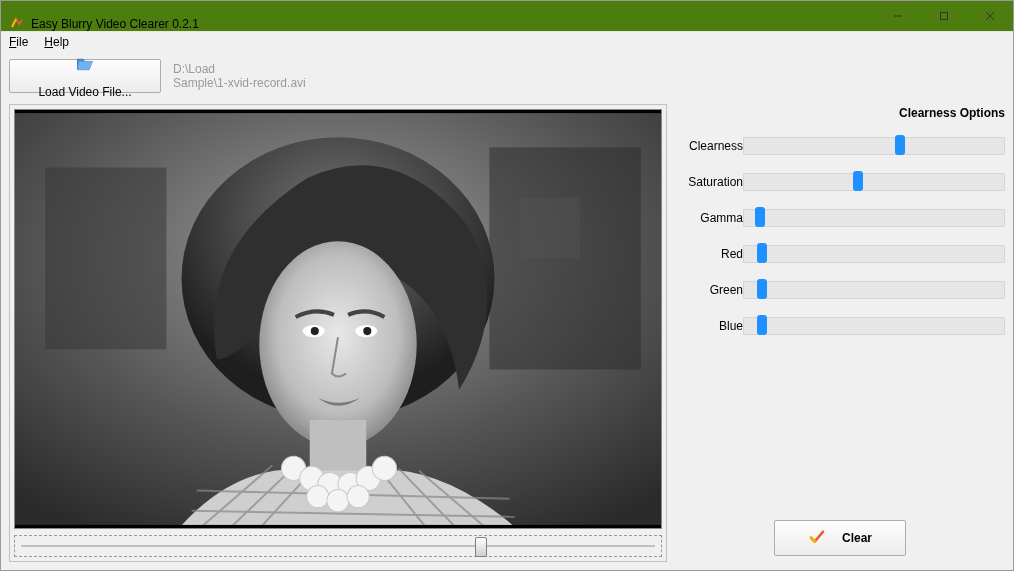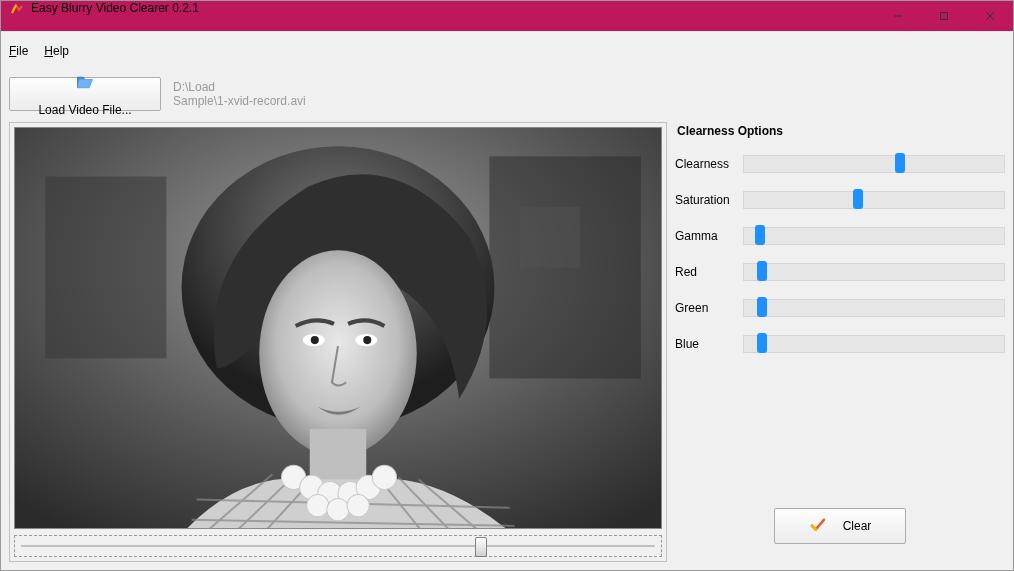--- a/index.html
+++ b/index.html
@@ -19,22 +19,22 @@
     width: 1014px;
     height: 571px;
     background: #fff;
     border: 1px solid #9a9a9a;
     box-sizing: border-box;
   }
   
   .titlebar {
     height: 30px;
     display: flex;
-    align-items: flex-start;
-    background: #be185d;
+    align-items: flex-end;
+    background: #4d7c0f;
     border-bottom: 1px solid #e5e5e5;
   }
   .titlebar .icon {
     width: 16px;
     height: 16px;
     margin: 0 6px 0 8px;
   }
   .titlebar .title {
     flex: 1;
     font-size: 12px;
@@ -49,21 +49,21 @@
     display: flex;
     align-items: center;
     justify-content: center;
     color: #333;
   }
   
   .menubar {
     height: 20px;
     display: flex;
     align-items: center;
-    padding: 9px 8px;
+    padding: 0 8px;
     gap: 16px;
     font-size: 12px;
     background: #f0f0f0;
   }
   .menubar span { cursor: default; }
   .menubar span::first-letter { text-decoration: underline; }
   
   .toolbar {
     height: 40px;
     display: flex;
@@ -143,20 +143,21 @@
     background: linear-gradient(#fefefe, #d0d0d0);
     border: 1px solid #808080;
     border-radius: 2px;
   }
   
   .options {
     width: 330px;
     display: flex;
     flex-direction: column;
     background: #f0f0f0;
+    text-align: right;
   }
   .opt-title {
     font-weight: bold;
     font-size: 12px;
     margin: 2px 0 8px 2px;
   }
   .opt-row {
     display: flex;
     align-items: center;
     height: 36px;
@@ -179,30 +180,31 @@
     height: 20px;
     background: #1e90ff;
     border-radius: 3px;
     transform: translateX(-50%);
   }
   .opt-spacer { flex: 1; }
   .clear-btn {
     align-self: center;
     width: 130px;
     height: 34px;
-    margin-bottom: 18px;
+    margin-bottom: 6px;
     display: flex;
     align-items: center;
     justify-content: center;
     gap: 16px;
     border: 1px solid #adadad;
     background: linear-gradient(#fdfdfd, #ececec);
     border-radius: 2px;
     font-size: 12px;
     cursor: pointer;
+    font-weight: bold;
   }
 </style>
 </head>
 <body>
 
 <div class="window">
 
   <div class="titlebar">
     <span class="icon">
       <svg viewBox="0 0 16 16">

